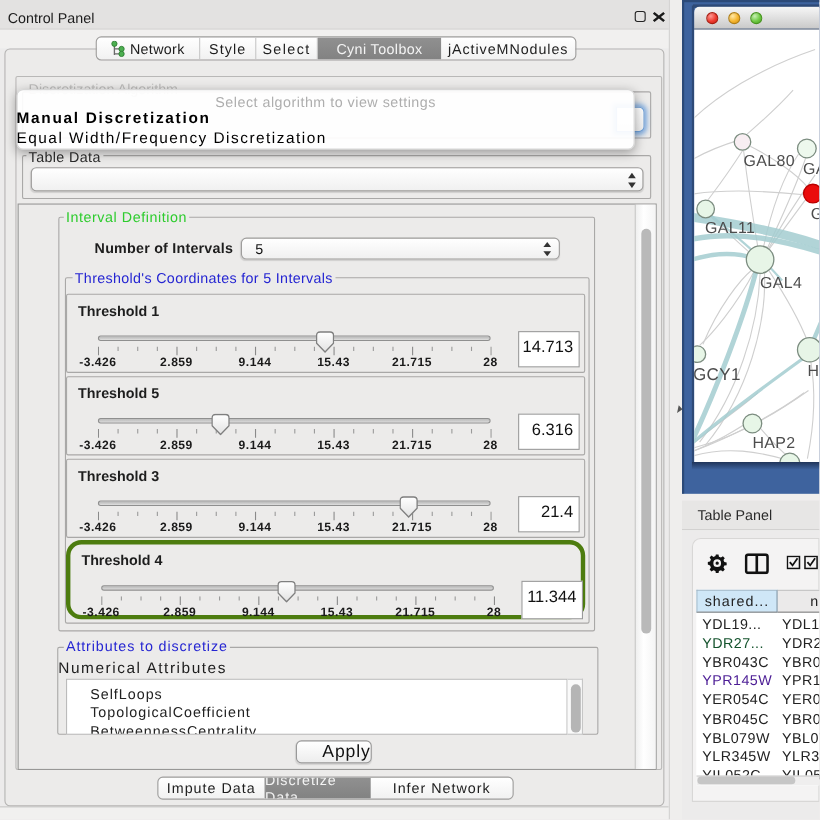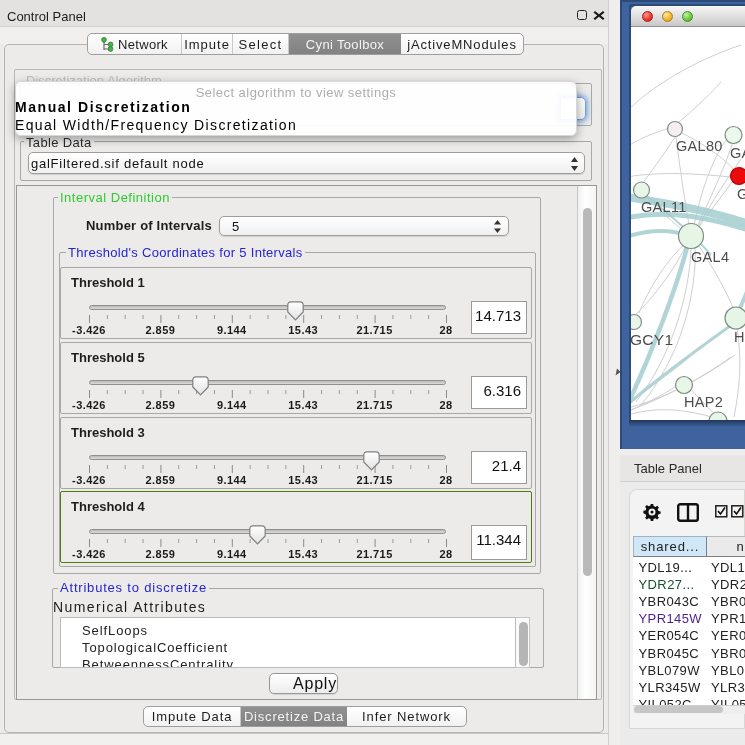--- a/index.html
+++ b/index.html
@@ -28,37 +28,36 @@
     <div style="width:94px;display:flex;align-items:center;justify-content:center;border-right:1px solid #c8c8c8;font-size:13px;letter-spacing:0.3px;color:#1d1d1d;">
       <svg width="13" height="15" viewBox="0 0 13 15" style="margin-right:4px;">
         <line x1="3" y1="3" x2="3" y2="13" stroke="#6a6a6a" stroke-width="1.2"></line>
         <line x1="3" y1="7.5" x2="9" y2="7.5" stroke="#6a6a6a" stroke-width="1.2"></line>
         <line x1="3" y1="12" x2="9" y2="12" stroke="#6a6a6a" stroke-width="1.2"></line>
         <circle cx="3" cy="2.8" r="2.4" fill="#4caf50" stroke="#2e7d32" stroke-width="0.8"></circle>
         <circle cx="9.5" cy="7.5" r="2.4" fill="#4caf50" stroke="#2e7d32" stroke-width="0.8"></circle>
         <circle cx="9.5" cy="12" r="2.4" fill="#4caf50" stroke="#2e7d32" stroke-width="0.8"></circle>
       </svg>
       Network</div>
-    <div style="width:51px;display:flex;align-items:center;justify-content:center;border-right:1px solid #c8c8c8;font-size:13px;letter-spacing:1px;color:#1d1d1d;">Impute</div>
+    <div style="width:51px;display:flex;align-items:center;justify-content:center;border-right:1px solid #c8c8c8;font-size:13px;letter-spacing:1px;color:#1d1d1d;">Style</div>
     <div style="width:56px;display:flex;align-items:center;justify-content:center;border-right:1px solid #c8c8c8;font-size:13px;letter-spacing:1.3px;color:#1d1d1d;">Select</div>
     <div style="width:112px;display:flex;align-items:center;justify-content:center;font-size:13px;letter-spacing:0.35px;color:#f4f4f4;background:linear-gradient(#909090,#828282);">Cyni Toolbox</div>
     <div style="flex:1;display:flex;align-items:center;justify-content:center;font-size:13px;letter-spacing:0.85px;color:#1d1d1d;">jActiveMNodules</div>
   </div>
 
   <div class="abs" style="left:14px;top:69px;width:588px;height:631px;border:1px solid #b9b8b7;border-radius:2px;background:#ecebea;"></div>
 
   <div class="abs" style="left:20px;top:83px;width:572px;height:43px;border:1px solid #a9a8a7;border-radius:2px;"></div>
   <div class="abs" style="left:24px;top:72.5px;font-size:13px;color:#bdbcbb;padding:0 2px;">Discretization Algorithm</div>
 
   <div class="abs" style="left:560px;top:97px;width:26px;height:23px;border-radius:0 5px 5px 0;background:linear-gradient(#fff,#eee);border:1.5px solid #6d9fd8;box-shadow:0 0 5px 2px rgba(90,150,220,.75);"></div>
 
   <div class="abs" style="left:20px;top:141px;width:572px;height:40px;border:1px solid #a9a8a7;border-radius:2px;"></div>
   <div class="abs" style="left:24px;top:134.5px;font-size:13px;letter-spacing:0.35px;color:#2b2b2b;background:#ecebea;padding:0 2px;">Table Data</div>
   <div class="abs" style="left:28px;top:152px;width:557px;height:22px;background:linear-gradient(#ffffff,#f0f0f0);border:1px solid #9e9d9c;border-radius:5px;box-shadow:0 1px 1px rgba(0,0,0,.12);">
-    <div class="abs" style="left:2px;top:3px;font-size:13px;letter-spacing:0.75px;color:#111;">galFiltered.sif default node</div>
     <svg class="abs" style="right:5px;top:4px;" width="9" height="14" viewBox="0 0 9 14">
       <path d="M4.5 0 L8 5 L1 5 Z" fill="#333"></path>
         <path d="M4.5 14 L8 9 L1 9 Z" fill="#333"></path>
     </svg>
   </div>
 
   <div class="abs" style="left:16px;top:185px;width:581px;height:515px;border:1px solid #989796;background:#ecebea;"></div>
 
   <div class="abs" style="left:577px;top:186px;width:19px;height:513px;background:linear-gradient(90deg,#efefef,#ffffff 40%,#f4f4f4);border-left:1px solid #c8c8c8;"></div>
   <div class="abs" style="left:583px;top:208px;width:9px;height:368px;background:#b9b9b9;border-radius:5px;"></div>
@@ -207,21 +206,21 @@
             <linearGradient id="g2" x1="0" y1="0" x2="0" y2="1">
               <stop offset="0" stop-color="#ffffff"></stop>
               <stop offset="1" stop-color="#e2e2e2"></stop>
             </linearGradient>
           </defs>
         </svg>
         <div class="abs" style="left:410px;top:33px;width:56px;height:33px;background:#fff;border:1px solid #9a9a9a;">
           <div class="abs" style="right:5px;top:5px;font-size:15px;color:#111;">21.4</div>
         </div>
       </div>
-      <div class="abs" style="left:60px;top:491.4px;width:472px;height:72px;border:1px solid #4d7c0f;border-radius:2px;background:#ecebea;">
+      <div class="abs" style="left:60px;top:491.4px;width:472px;height:72px;border:4px solid #4d7c0f;border-radius:14px;background:#ecebea;">
         <div class="abs" style="left:10px;top:7px;font-size:13px;font-weight:bold;color:#1d1d1d;">Threshold 4</div>
         <div class="abs" style="left:28px;top:37px;width:357px;height:5px;border:1px solid #8f8f8f;border-radius:3px;background:linear-gradient(#b8b8b8,#dcdcdc);"></div>
         <svg class="abs" style="left:28px;top:47px;" width="358" height="10" viewBox="0 0 358 10">
           <line x1="0.5" y1="0" x2="0.5" y2="8" stroke="#8a8a8a" stroke-width="1"></line>
           <line x1="18.35" y1="0" x2="18.35" y2="4" stroke="#9a9a9a" stroke-width="1"></line>
           <line x1="36.2" y1="0" x2="36.2" y2="4" stroke="#9a9a9a" stroke-width="1"></line>
           <line x1="54.050000000000004" y1="0" x2="54.050000000000004" y2="4" stroke="#9a9a9a" stroke-width="1"></line>
           <line x1="71.9" y1="0" x2="71.9" y2="8" stroke="#8a8a8a" stroke-width="1"></line>
           <line x1="89.75" y1="0" x2="89.75" y2="4" stroke="#9a9a9a" stroke-width="1"></line>
           <line x1="107.60000000000001" y1="0" x2="107.60000000000001" y2="4" stroke="#9a9a9a" stroke-width="1"></line>
@@ -267,21 +266,21 @@
   <div class="abs" style="left:60px;top:617px;width:456px;height:51px;background:#fff;border:1px solid #bbb;overflow:hidden;">
     <div style="font-size:13px;letter-spacing:0.9px;color:#222;padding:4px 0 0 21px;line-height:17.2px;">SelfLoops<br>TopologicalCoefficient<br>BetweennessCentrality</div>
   </div>
   <div class="abs" style="left:516px;top:617px;width:14px;height:51px;background:#fafafa;border:1px solid #c6c6c6;border-left:none;"></div>
   <div class="abs" style="left:518.5px;top:622px;width:9.5px;height:44px;background:#b5b5b5;border-radius:5px;"></div>
 
   <div class="abs" style="left:269px;top:673px;width:69px;height:21px;background:linear-gradient(#ffffff,#ededed);border:1px solid #999;border-radius:5px;text-align:right;font-size:16px;letter-spacing:0.8px;color:#111;line-height:20px;box-shadow:0 1px 1px rgba(0,0,0,.1);">Apply</div>
 
   <div class="abs" style="left:143px;top:706px;width:324px;height:21px;background:linear-gradient(#ffffff,#f1f1f1);border:1px solid #9f9e9d;border-radius:5px;overflow:hidden;display:flex;">
     <div style="width:97px;display:flex;align-items:center;justify-content:center;border-right:1px solid #c8c8c8;font-size:13px;letter-spacing:0.9px;color:#1d1d1d;">Impute Data</div>
-    <div style="width:106px;display:flex;align-items:center;justify-content:center;font-size:13px;letter-spacing:0.8px;color:#f4f4f4;background:linear-gradient(#909090,#828282);">Discretize Data</div>
+    <div style="width:96px;display:flex;align-items:center;justify-content:center;font-size:13px;letter-spacing:0.8px;color:#f4f4f4;background:linear-gradient(#909090,#828282);">Discretize Data</div>
     <div style="flex:1;display:flex;align-items:center;justify-content:center;font-size:13px;letter-spacing:0.9px;color:#1d1d1d;">Infer Network</div>
   </div>
 
   <div class="abs" style="left:15px;top:81px;width:562px;height:55px;background:rgba(255,255,255,.93);border:1px solid #d6d6d6;border-radius:6px;box-shadow:0 3px 10px rgba(0,0,0,.35);"></div>
   <div class="abs" style="left:15px;top:85px;width:562px;text-align:center;font-size:13px;letter-spacing:0.45px;color:#aeaeae;">Select algorithm to view settings</div>
   <div class="abs" style="left:15px;top:99px;font-size:14px;font-weight:bold;letter-spacing:1.55px;color:#000;">Manual Discretization</div>
   <div class="abs" style="left:15px;top:116.5px;font-size:14px;letter-spacing:1.35px;color:#000;">Equal Width/Frequency Discretization</div>
 </div>
 
 <div class="abs" style="left:608px;top:0;width:12px;height:745px;background:#efeeed;border-left:1px solid #d2d1d0;"></div>

